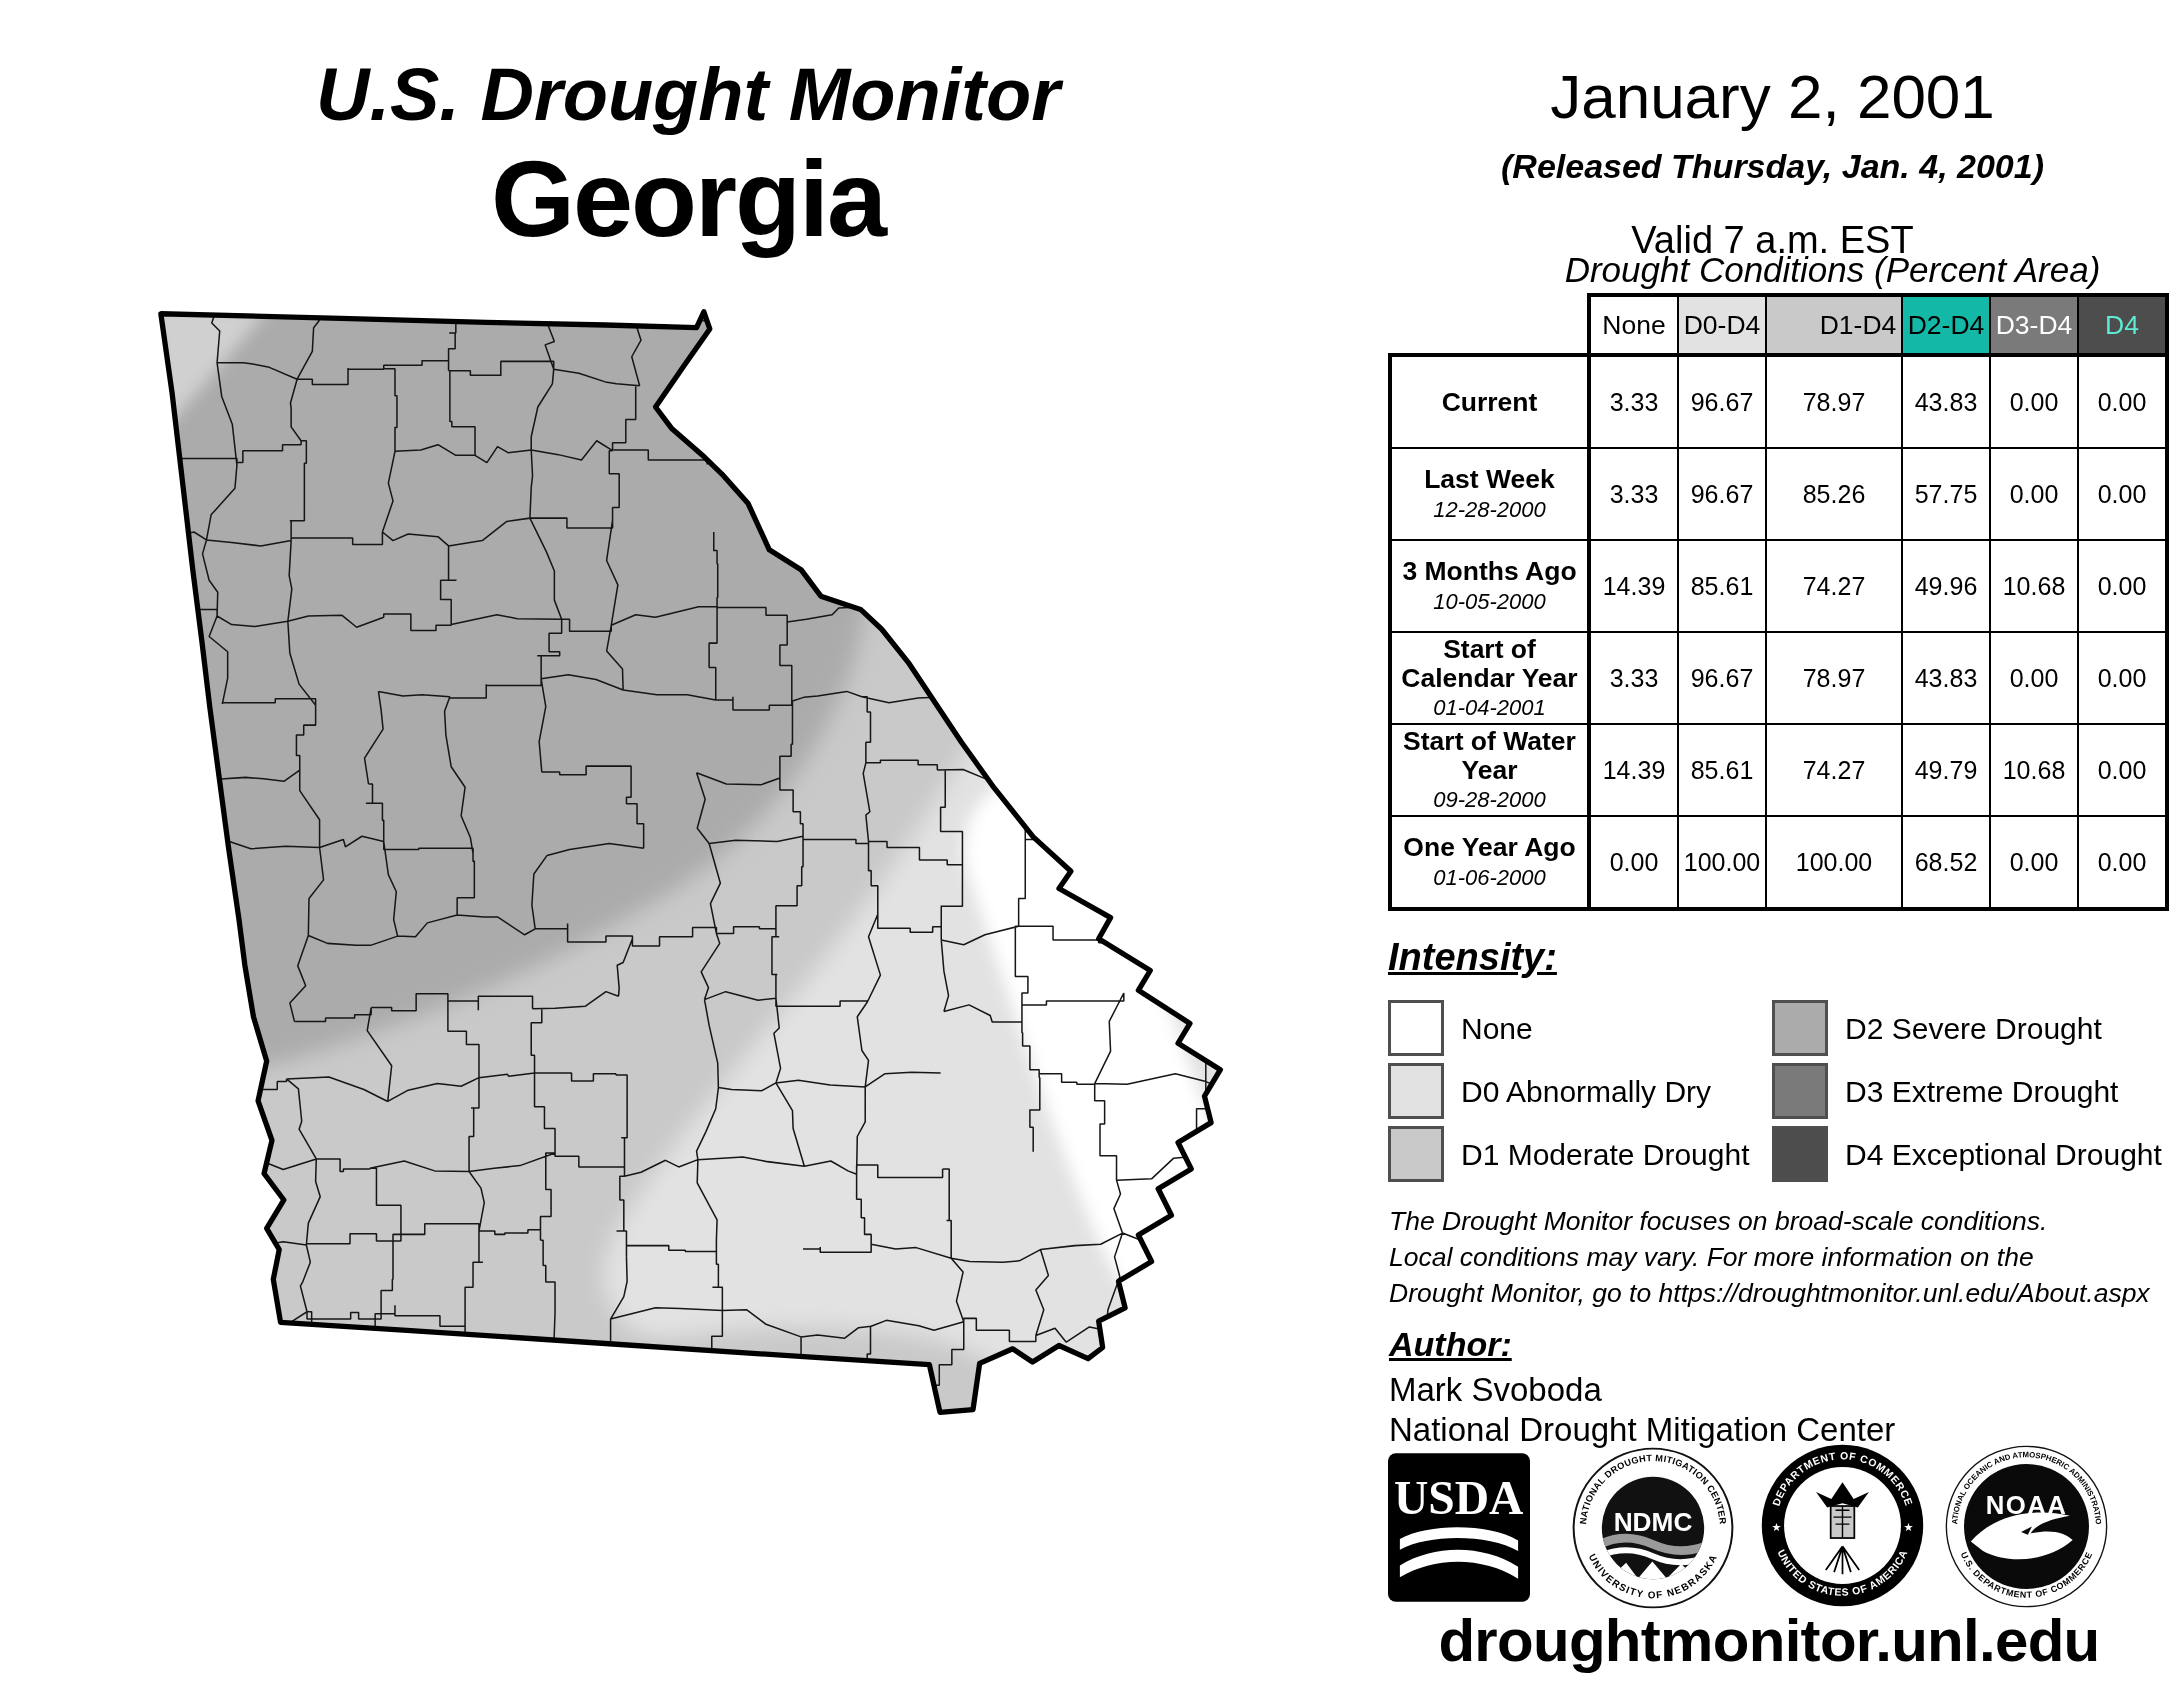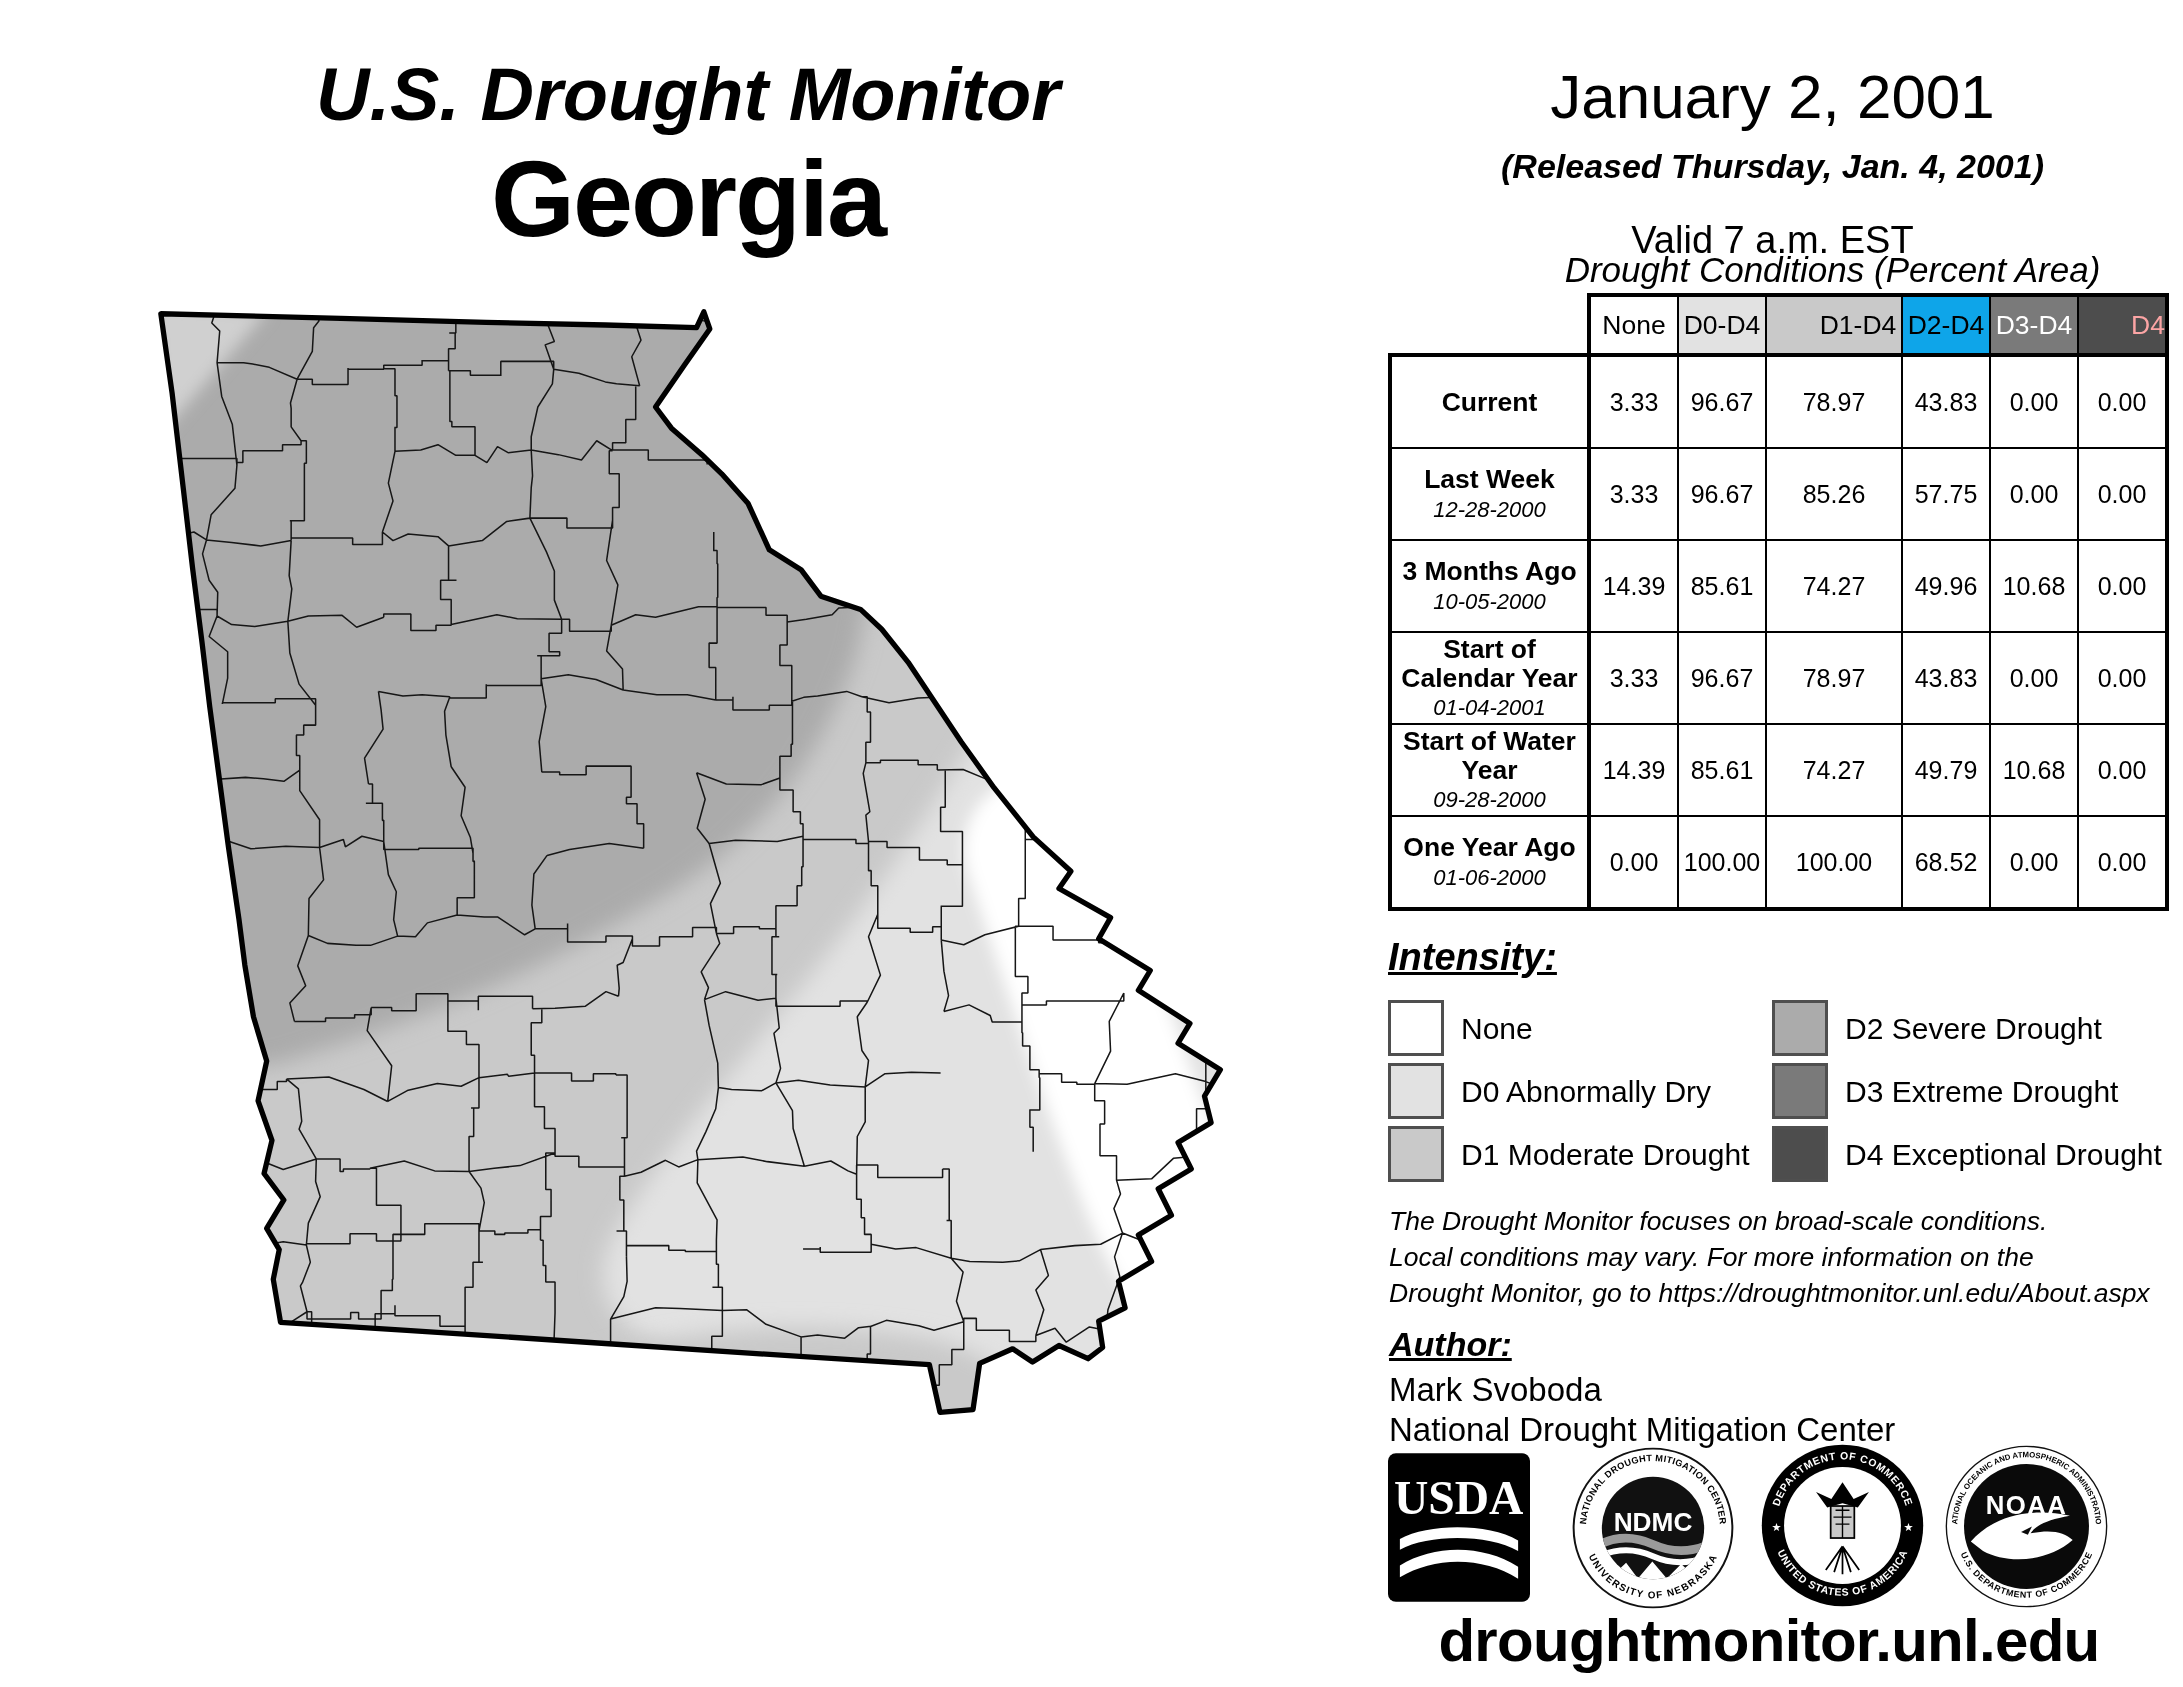--- a/index.html
+++ b/index.html
@@ -102,23 +102,23 @@
 
   <div class="abs" id="tbl-caption">Drought Conditions (Percent Area)</div>
 
   <table id="dm">
     <tbody>
         <tr class="hdr">
       <td class="gap"></td>
       <th class="col first" style="background-color: rgb(255, 255, 255); color: rgb(0, 0, 0);">None</th>
       <th class="col" style="background-color: rgb(226, 226, 226); color: rgb(0, 0, 0);">D0-D4</th>
       <th class="col" style="background-color: rgb(201, 201, 201); color: rgb(0, 0, 0); padding-left: 48px;">D1-D4</th>
-      <th class="col" style="background-color: #0ea5e9; color: rgb(0, 0, 0);">D2-D4</th>
+      <th class="col" style="background-color: #14b8a6; color: rgb(0, 0, 0);">D2-D4</th>
       <th class="col" style="background-color: rgb(122, 122, 122); color: #ffffff;">D3-D4</th>
-      <th class="col last" style="background-color: rgb(77, 77, 77); color: #fca5a5; text-align: right;">D4</th>
+      <th class="col last" style="background-color: rgb(77, 77, 77); color: #5eead4;">D4</th>
     </tr>
     <tr class="r1">
       <th class="rowlab">
             <div class="rl">Current</div>
           </th>
       <td class="val">3.33</td>
       <td class="val">96.67</td>
       <td class="val">78.97</td>
       <td class="val">43.83</td>
       <td class="val">0.00</td>

